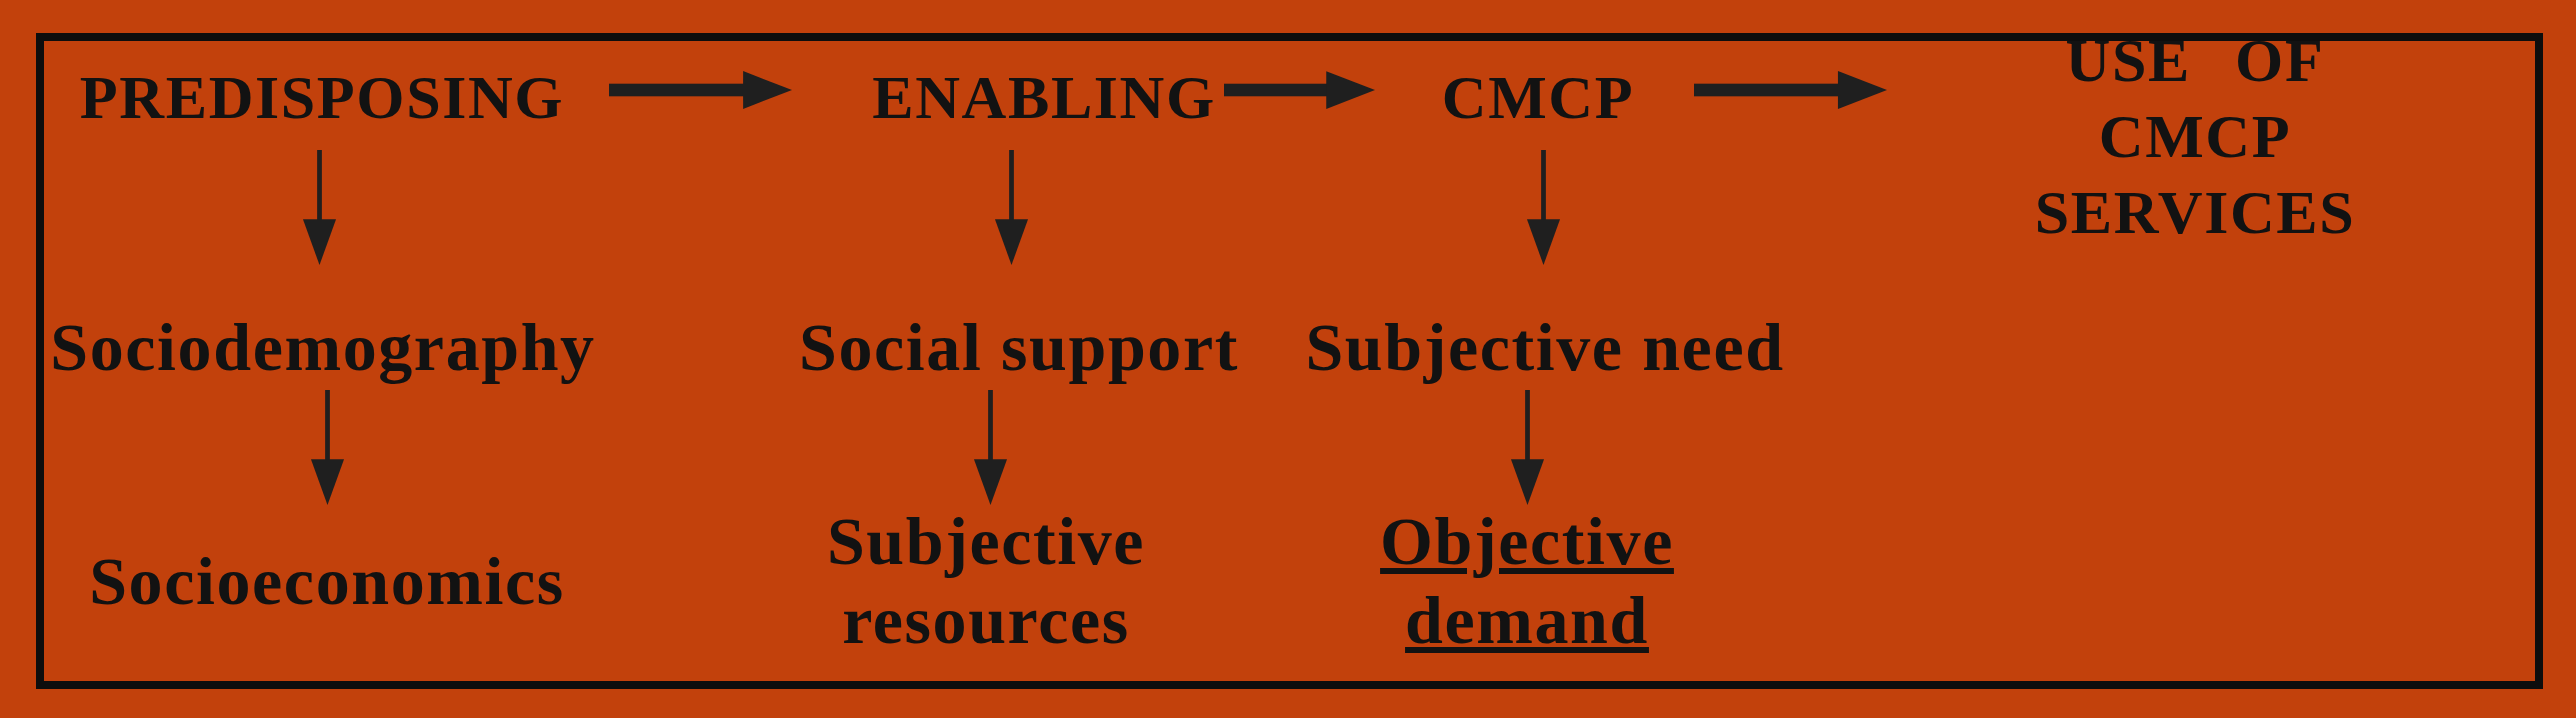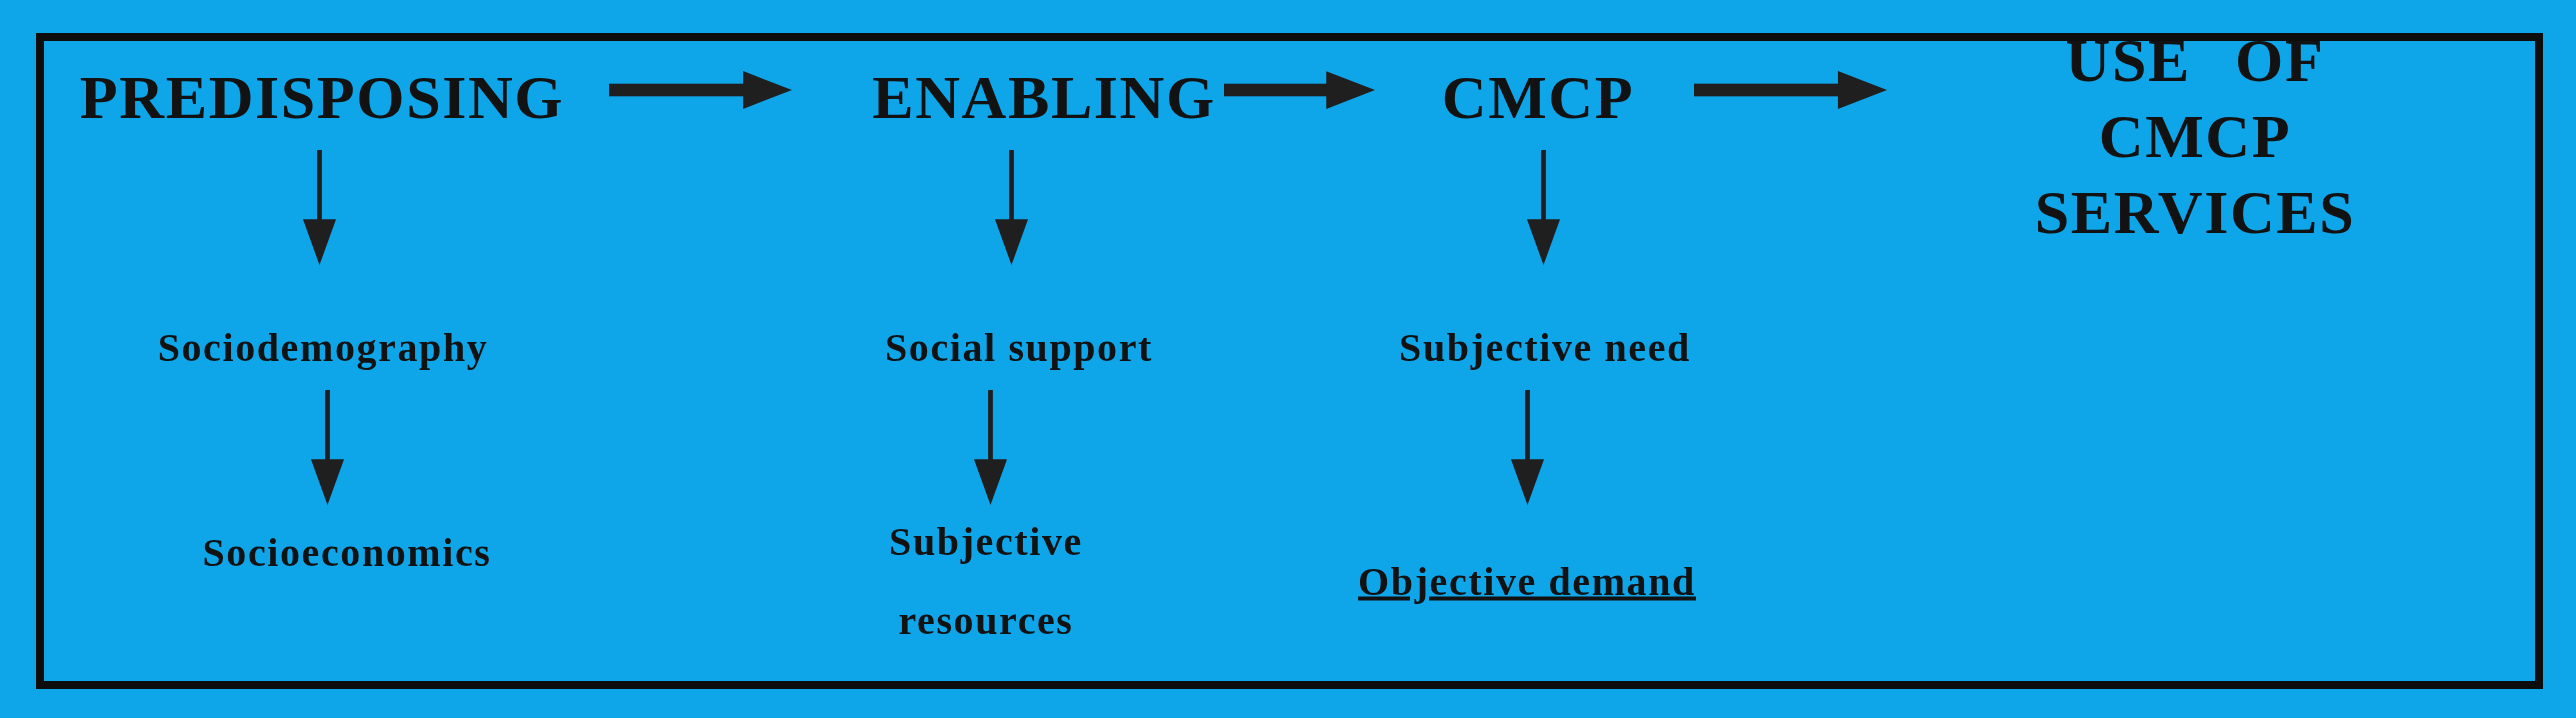--- a/index.html
+++ b/index.html
@@ -4,21 +4,21 @@
 <style>
   html, body {
     margin: 0;
     padding: 0;
     background: #ffffff;
   }
   .canvas {
     position: relative;
     width: 2576px;
     height: 719px;
-    background: #0ea5e9;
+    background: #c2410c;
     font-family: "Liberation Serif", "DejaVu Serif", serif;
     overflow: hidden;
   }
   .frame {
     position: absolute;
     left: 36px;
     top: 33px;
     width: 2507px;
     height: 656px;
     border: 8px solid #0d0d0d;
@@ -31,21 +31,21 @@
     font-weight: bold;
     text-align: center;
     white-space: nowrap;
     letter-spacing: 1.6px;
   }
   .label.header {
     font-size: 62px;
     line-height: 76px;
   }
   .label.sub {
-    font-size: 40px;
+    font-size: 68px;
     line-height: 79px;
   }
   .label.wrap {
     white-space: normal;
   }
   .label.use-services {
     max-width: 552px;
     word-spacing: 27px;
   }
   .label.household { max-width: 379px; }
@@ -117,20 +117,20 @@
   <svg class="arrow" style="left:973px; top:390px;" width="35" height="115" viewBox="0 0 44 146">
     <rect x="19" y="0" width="6" height="92"></rect>
     <polygon points="1,88 43,88 22,146"></polygon>
   </svg>
 
   <svg class="arrow" style="left:1510px; top:390px;" width="35" height="115" viewBox="0 0 44 146">
     <rect x="19" y="0" width="6" height="92"></rect>
     <polygon points="1,88 43,88 22,146"></polygon>
   </svg>
 
-  <div class="label sub" style="left:327px; top:552px;margin-left:20px;">Socioeconomics</div>
+  <div class="label sub" style="left:327px; top:581px;">Socioeconomics</div>
 
   <div class="label sub wrap household" style="left:986px; top:581px;">Subjective resources</div>
 
   <div class="label sub wrap objective" style="left:1527px; top:581px;text-decoration:underline;">Objective demand</div>
 
 </div>
 
 
 </body></html>

